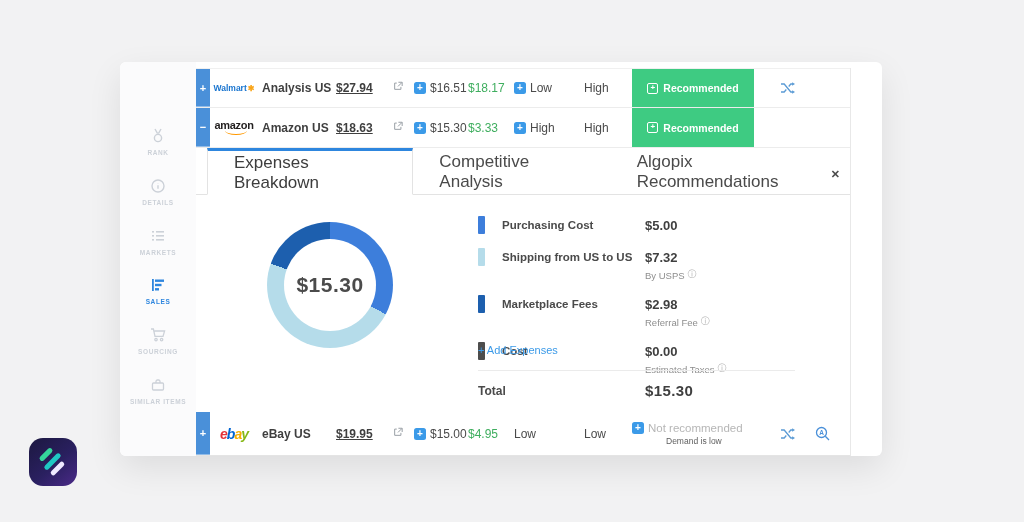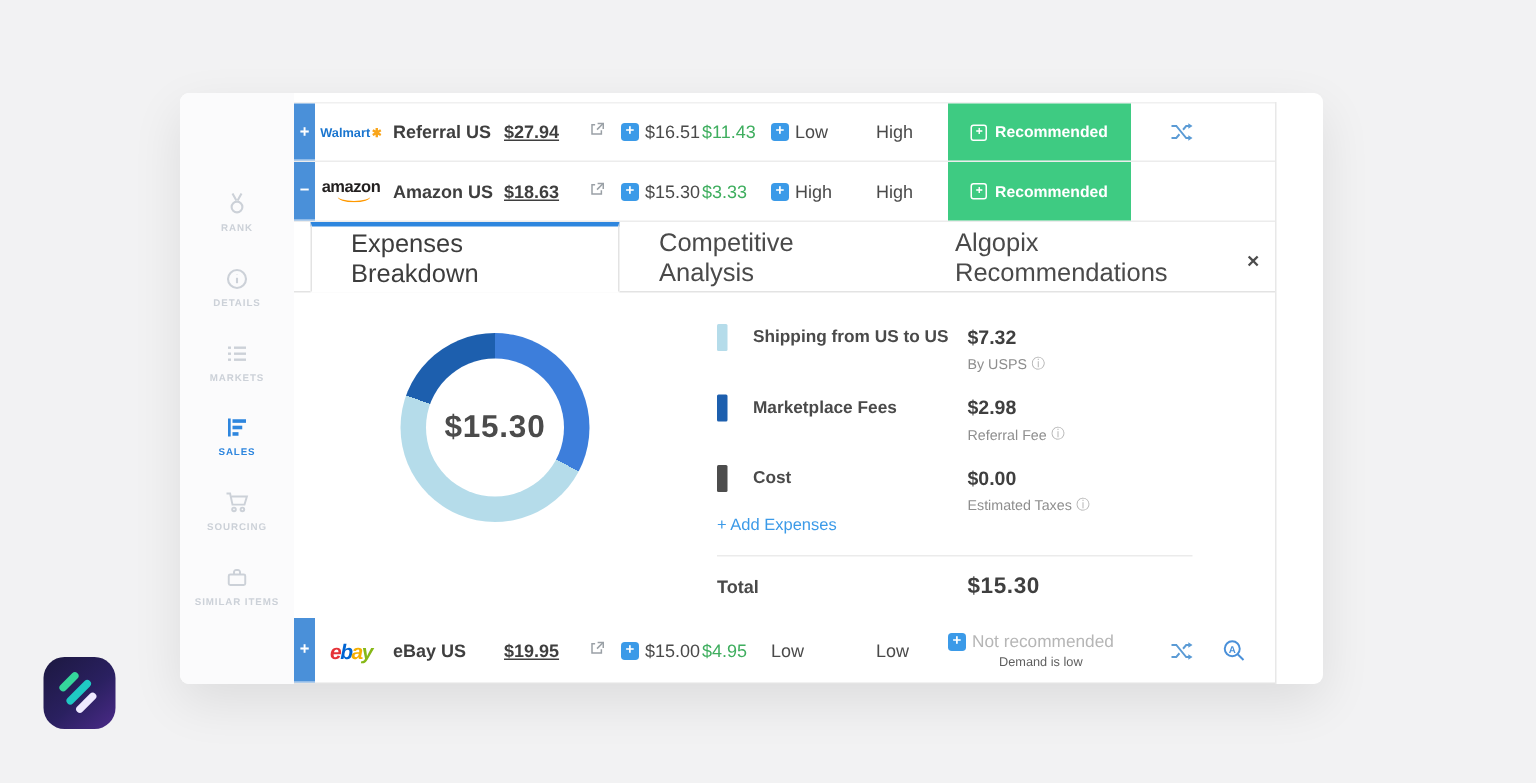--- a/index.html
+++ b/index.html
@@ -186,36 +186,36 @@
   <div class="content">
 
     <div class="mrow first">
       <div class="strip">+</div>
       <div class="cell-logo">
         <span class="walmart-logo">
             <span>Walmart</span>
             <span class="walmart-spark">✱</span>
           </span>
       </div>
-      <div class="cell-name">Referral US</div>
+      <div class="cell-name">Analysis US</div>
       <div class="cell-price">
         <span class="pr">$27.94</span>
         <span class="icon-btn">
           <svg width="10" height="10" viewBox="0 0 12 12" fill="none" stroke="#9aa0a6" stroke-width="1.2">
             <path d="M4.5 2.5H2v7.5h7.5V7"></path>
               <path d="M6.5 1.5H11V6"></path>
               <path d="M10.5 2L6 6.5"></path>
           </svg>
         </span>
       </div>
       <div class="cell-flex">
           <span class="mini-ic">+</span>
           <span>$16.51</span>
         </div>
-      <div class="profit">$11.43</div>
+      <div class="profit">$18.17</div>
       <div class="cell-flex">
           <span class="mini-ic">+</span>
           <span>Low</span>
         </div>
       <div class="cell-plain">High</div>
       <div class="cell-badge">
         <div class="badge-green">
           <span class="badge-plus">+</span>
           <span>Recommended</span>
         </div>
@@ -276,20 +276,25 @@
         <div class="tab active">Expenses Breakdown</div>
         <div class="tab">Competitive Analysis</div>
         <div class="tab">Algopix Recommendations</div>
       </div>
       <span class="close-x">✕</span>
 
       <div class="donut" style="background: conic-gradient(rgb(61, 126, 219) 0deg, rgb(61, 126, 219) 117.647deg, rgb(181, 220, 234) 117.647deg, rgb(181, 220, 234) 289.882deg, rgb(29, 95, 174) 289.882deg, rgb(29, 95, 174) 360deg);"></div>
       <div class="donut-center">$15.30</div>
 
       <div class="legend">
+        <div class="leg-row">
+          <span class="swatch" style="background: rgb(61, 126, 219);"></span>
+          <span class="leg-label">Purchasing Cost</span>
+          <span class="leg-val-wrap"><span class="leg-val">$5.00</span></span>
+        </div>
         <div class="leg-row">
           <span class="swatch" style="background: rgb(181, 220, 234);"></span>
           <span class="leg-label">Shipping from US to US</span>
           <span class="leg-val-wrap">
             <span class="leg-val">$7.32</span>
             <span class="leg-sub">
                 <span>By USPS</span>
                 <span class="info-ic">ⓘ</span>
               </span>
           </span>

